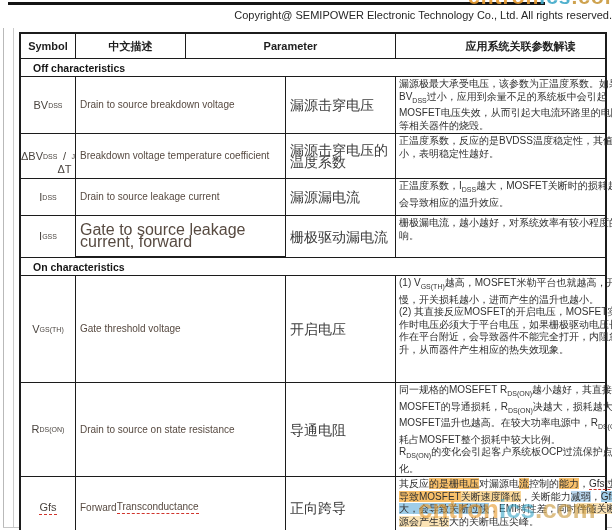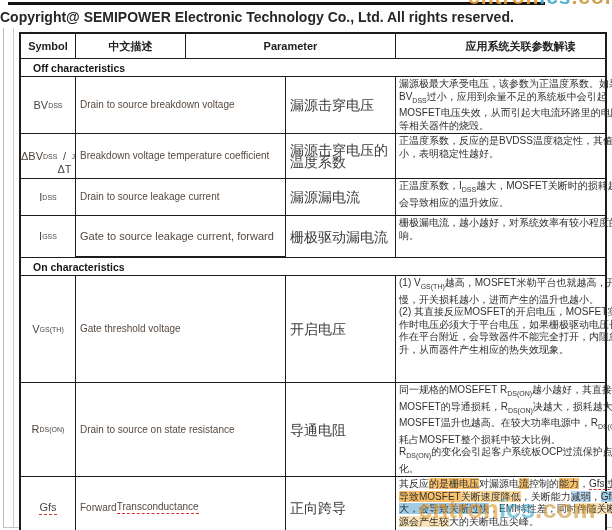--- a/index.html
+++ b/index.html
@@ -11,22 +11,22 @@
   
   .vline1{position:absolute;left:3px;top:28px;width:1px;height:500px;background:#b9b9b9;}
   .vline2{position:absolute;left:13px;top:28px;width:1px;height:500px;background:#cccccc;}
   .bline{position:absolute;left:3px;top:527px;width:609px;height:1px;background:#c6c6c6;}
   
   .topbar{position:absolute;left:8px;top:2px;width:537px;height:3px;background:#141414;}
   
   .top-wm{position:absolute;left:468px;top:0;width:144px;height:8px;overflow:hidden;opacity:.9;}
   .top-wm .inner{font-size:21px;font-weight:bold;letter-spacing:1px;margin-top:-15px;white-space:nowrap;}
   
-  .copyright{position:absolute;left:0;top:9px;width:612px;text-align:left;
-    font-size:14px;font-weight:bold;color:#262626;}
+  .copyright{position:absolute;left:0;top:9px;width:612px;text-align:right;
+    font-size:11px;font-weight:normal;color:#262626;}
   
   .ptable{position:absolute;left:19px;top:32px;width:584px;border:2px solid #1c1c1c;background:#fff;}
   .trow{display:flex;border-top:1px solid #1c1c1c;}
   .trow:first-child{border-top:none;}
   .c{box-sizing:border-box;flex:0 0 auto;min-width:0;}
   .c + .c{border-left:1px solid #1c1c1c;}
   .col-sym{width:54px;}
   .col-par{width:210px;}
   .col-cn{width:110px;}
   .col-in{width:250px;}
@@ -44,21 +44,21 @@
     padding-left:12px;font-weight:bold;font-size:10.5px;color:#161616;text-align:right;}
   .sym{display:flex;align-items:center;justify-content:center;text-align:center;
     font-size:11px;color:#4a443f;white-space:pre-wrap;line-height:13px;}
   .par{display:flex;align-items:center;font-size:10px;color:#574a41;
     padding:2px 4px;line-height:12px;}
   .cnc{display:flex;align-items:center;font-size:14px;color:#3c3c3c;
     padding:2px 4px;line-height:12px;white-space:pre-wrap;}
   .inc{font-size:10px;color:#303030;padding:1px 3px;line-height:12.5px;white-space:pre-wrap;}
   .par-split{display:flex;flex-direction:column;padding:0;}
   .par-split .half{flex:1 1 50%;display:flex;align-items:center;padding:1px 4px;
-    font-size:11px;color:#574a41;line-height:12px;}
+    font-size:16px;color:#574a41;line-height:12px;}
   .par-split .half:first-child{border-bottom:1px solid #1c1c1c;}
   sub{font-size:7px;}
   .ru{border-bottom:1px dashed #d0342c;}
   
   .wm-big{position:absolute;left:418px;top:494px;width:200px;height:34px;
     font-size:26px;font-weight:bold;letter-spacing:0;opacity:.62;white-space:nowrap;overflow:hidden;}
 </style>
 </head>
 <body>
 

